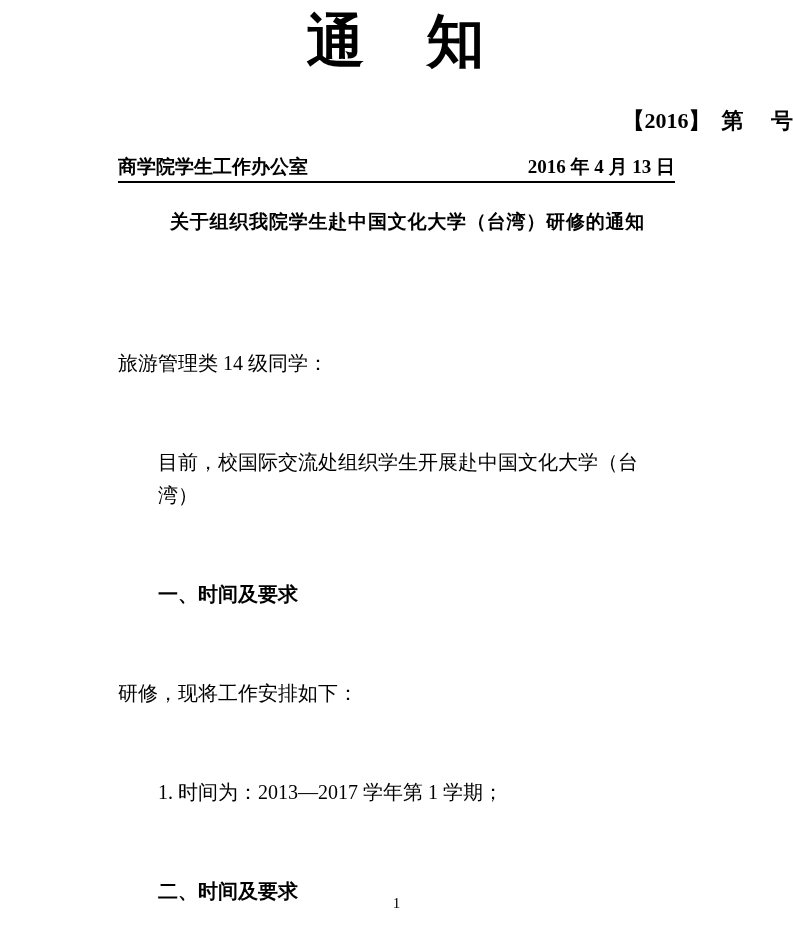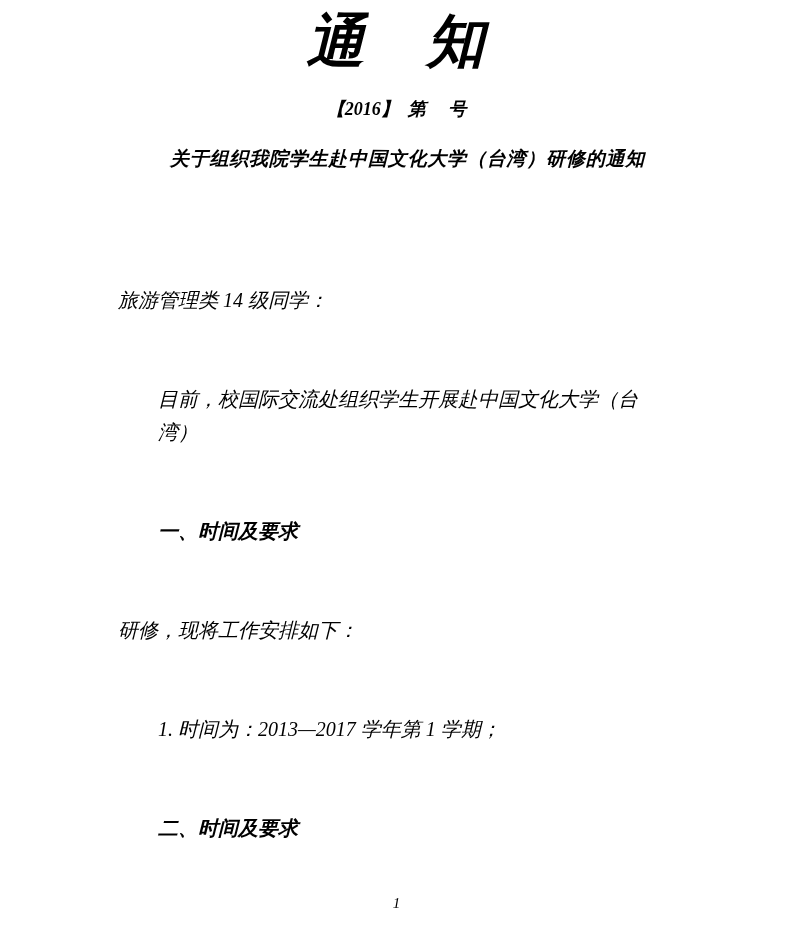--- a/index.html
+++ b/index.html
@@ -8,35 +8,34 @@
     background: #ffffff;
   }
   .page {
     position: relative;
     width: 793px;
     height: 932px;
     background: #ffffff;
     color: #000000;
     font-family: "Liberation Serif", "DejaVu Serif", serif;
     overflow: hidden;
-    font-style: italic;
   }
   .doc-title {
     margin-top: 10px;
     text-align: center;
     font-size: 58px;
     line-height: 64px;
     font-weight: bold;
     white-space: pre;
     letter-spacing: 2px;
   }
   .doc-number {
-    margin-top: 24px;
-    text-align: center;
-    font-size: 18px;
+    margin-top: 36px;
+    text-align: right;
+    font-size: 22px;
     line-height: 22px;
     font-weight: bold;
     white-space: pre;
   }
   .header-row {
     margin: 24px 118px 0 118px;
     display: flex;
     justify-content: space-between;
     align-items: baseline;
     font-size: 19px;
@@ -76,20 +75,24 @@
 </style>
 </head>
 <body>
 
 <div class="page">
 
   <div class="doc-title">通　知</div>
 
   <div class="doc-number">【2016】  第　 号</div>
 
+  <div class="header-row">
+    <span>商学院学生工作办公室</span>
+    <span>2016 年 4 月 13 日</span>
+  </div>
 
   <div class="subject">关于组织我院学生赴中国文化大学（台湾）研修的通知</div>
 
   <div class="body-text">
     <div class="line plain">旅游管理类 14 级同学：</div>
     <div class="line indent">目前，校国际交流处组织学生开展赴中国文化大学（台湾）</div>
     <div class="line heading">一、时间及要求</div>
     <div class="line plain">研修，现将工作安排如下：</div>
     <div class="line indent">1. 时间为：2013—2017 学年第 1 学期；</div>
     <div class="line heading">二、时间及要求</div>

